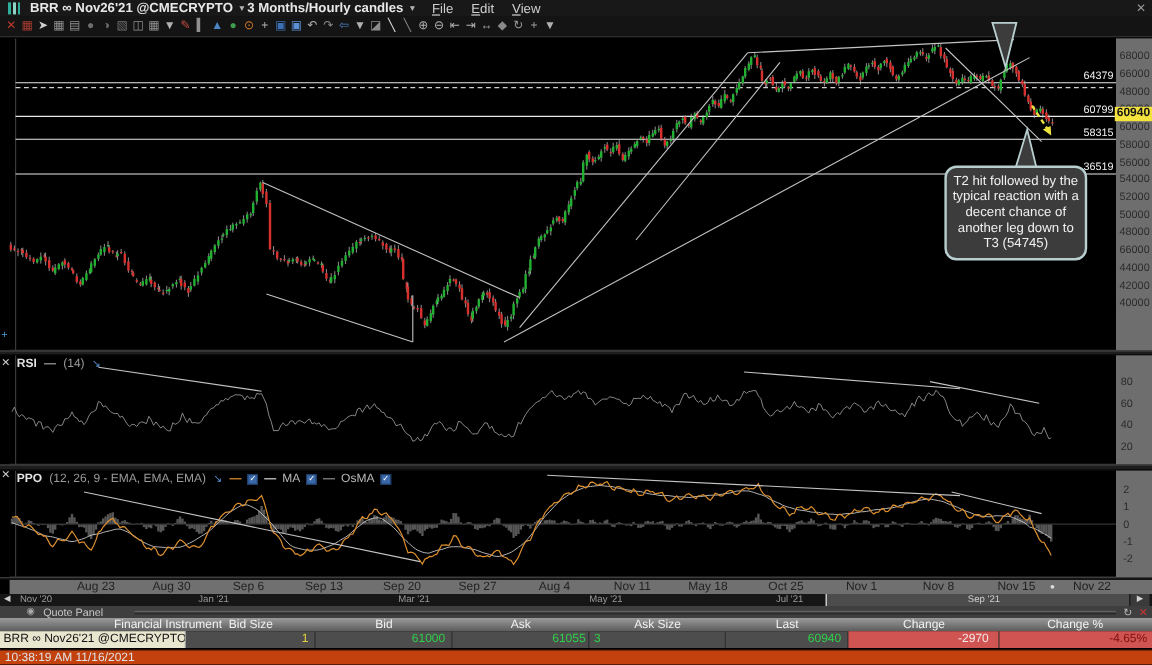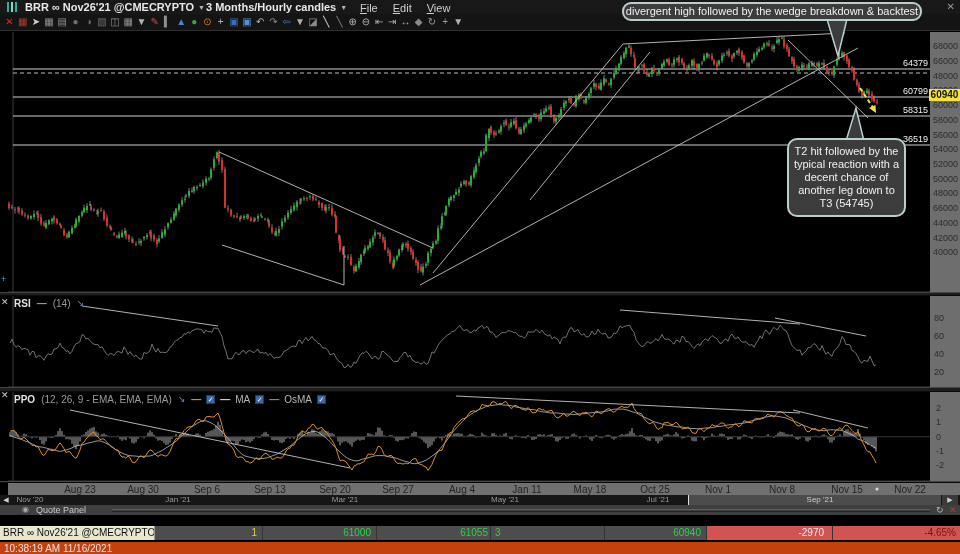--- a/index.html
+++ b/index.html
@@ -1317,20 +1317,30 @@
       <span class="tl-arrow" style="left: 942px; width: 16px; background: rgb(58, 58, 58);">▶</span>
     </div>
 
   <div id="quote-header">
     <span id="quote-collapse">◉</span>
     <span id="quote-title">Quote Panel</span>
     <span id="quote-groove"></span>
     <span id="quote-refresh">↻</span>
     <span id="quote-x">✕</span>
   </div>
+  <div id="quote-colhead">
+      <span class="colhead-label" style="left: 140px;">Financial Instrument</span>
+      <span class="colhead-label" style="left: 209px;">Bid Size</span>
+      <span class="colhead-label" style="left: 320px;">Bid</span>
+      <span class="colhead-label" style="left: 434px;">Ask</span>
+      <span class="colhead-label" style="left: 548px;">Ask Size</span>
+      <span class="colhead-label" style="left: 656px;">Last</span>
+      <span class="colhead-label" style="left: 770px;">Change</span>
+      <span class="colhead-label" style="left: 896px;">Change %</span>
+    </div>
   <div id="quote-row">
       <div class="qcell" style="width: 155px; background: rgb(233, 230, 207); color: rgb(17, 17, 17); text-align: left; padding-left: 3px; border-right: 1px solid rgb(153, 153, 153);">BRR ∞ Nov26'21 @CMECRYPTO</div>
       <div class="qcell" style="width: 108px; color: rgb(230, 210, 60); text-align: right; padding-right: 5px;">1</div>
       <div class="qcell" style="width: 114px; color: rgb(47, 208, 74); text-align: right; padding-right: 5px;">61000</div>
       <div class="qcell" style="width: 114px; color: rgb(47, 208, 74); text-align: right; padding-right: 2px;">61055</div>
       <div class="qcell" style="width: 114px; color: rgb(47, 208, 74); text-align: left; padding-left: 4px;">3</div>
       <div class="qcell" style="width: 102px; color: rgb(47, 208, 74); text-align: right; padding-right: 5px;">60940</div>
       <div class="qcell" style="width: 126px; background: rgb(208, 85, 82); color: rgb(242, 233, 233); text-align: right; padding-right: 8px;">-2970</div>
       <div class="qcell" style="width: 127px; background: rgb(208, 85, 82); color: rgb(125, 16, 16); text-align: right; padding-right: 4px; border-right: none;">-4.65%</div>
     </div>
@@ -1340,23 +1350,20 @@
   </div>
 
   <svg id="overlay-svg" viewBox="0 0 960 554">
       <polygon points="827,19 847,19 838,56" fill="#3c3c3c" stroke="#b9cfcf" stroke-width="1.5"></polygon>
       <polygon points="846,141 864,141 856,108" fill="#3c3c3c" stroke="#b9cfcf" stroke-width="1.5"></polygon>
       <line x1="860" y1="88" x2="874" y2="109" stroke="#ece23e" stroke-width="2" stroke-dasharray="4 3"></line>
       <polygon points="876,113 875.5,105 869,108" fill="#ece23e"></polygon>
       <circle cx="877" cy="489" r="1.6" fill="#d9d9d9"></circle>
     </svg>
 
-  <div id="top-note" class="annotation">
-    <span>divergent high followed by the wedge breakdown &amp; backtest</span>
-  </div>
   <div id="callout" class="annotation">
     <span>T2 hit followed by the typical reaction with a decent chance of another leg down to T3 (54745)</span>
   </div>
 
 <div class="ytick" style="position: absolute; top: 41.2443px; left: 933px; width: 26px; font-size: 9px; color: rgb(44, 44, 44); z-index: 10;">68000</div>
     <div class="ytick" style="position: absolute; top: 55.9602px; left: 933px; width: 26px; font-size: 9px; color: rgb(44, 44, 44); z-index: 10;">66000</div>
     <div class="ytick" style="position: absolute; top: 70.6761px; left: 933px; width: 26px; font-size: 9px; color: rgb(44, 44, 44); z-index: 10;">48000</div>
     <div class="ytick" style="position: absolute; top: 85.392px; left: 933px; width: 26px; font-size: 9px; color: rgb(44, 44, 44); z-index: 10;">62000</div>
     <div class="ytick" style="position: absolute; top: 100.108px; left: 933px; width: 26px; font-size: 9px; color: rgb(44, 44, 44); z-index: 10;">60000</div>
     <div class="ytick" style="position: absolute; top: 114.824px; left: 933px; width: 26px; font-size: 9px; color: rgb(44, 44, 44); z-index: 10;">58000</div>
@@ -1382,20 +1389,20 @@
     <div class="pxlabel" style="position: absolute; top: 86px;">60799</div>
     <div class="pxlabel" style="position: absolute; top: 105px;">58315</div>
     <div class="pxlabel" style="position: absolute; top: 134px;">36519</div>
     <div class="xtick" style="position: absolute; left: 80px;">Aug 23</div>
     <div class="xtick" style="position: absolute; left: 143px;">Aug 30</div>
     <div class="xtick" style="position: absolute; left: 207px;">Sep 6</div>
     <div class="xtick" style="position: absolute; left: 270px;">Sep 13</div>
     <div class="xtick" style="position: absolute; left: 335px;">Sep 20</div>
     <div class="xtick" style="position: absolute; left: 398px;">Sep 27</div>
     <div class="xtick" style="position: absolute; left: 462px;">Aug 4</div>
-    <div class="xtick" style="position: absolute; left: 527px;">Jan 11</div>
+    <div class="xtick" style="position: absolute; left: 527px;">Nov 11</div>
     <div class="xtick" style="position: absolute; left: 590px;">May 18</div>
     <div class="xtick" style="position: absolute; left: 655px;">Oct 25</div>
     <div class="xtick" style="position: absolute; left: 718px;">Nov 1</div>
     <div class="xtick" style="position: absolute; left: 782px;">Nov 8</div>
     <div class="xtick" style="position: absolute; left: 847px;">Nov 15</div>
     <div class="xtick" style="position: absolute; left: 910px;">Nov 22</div>
   </div>
 
 </body></html>

